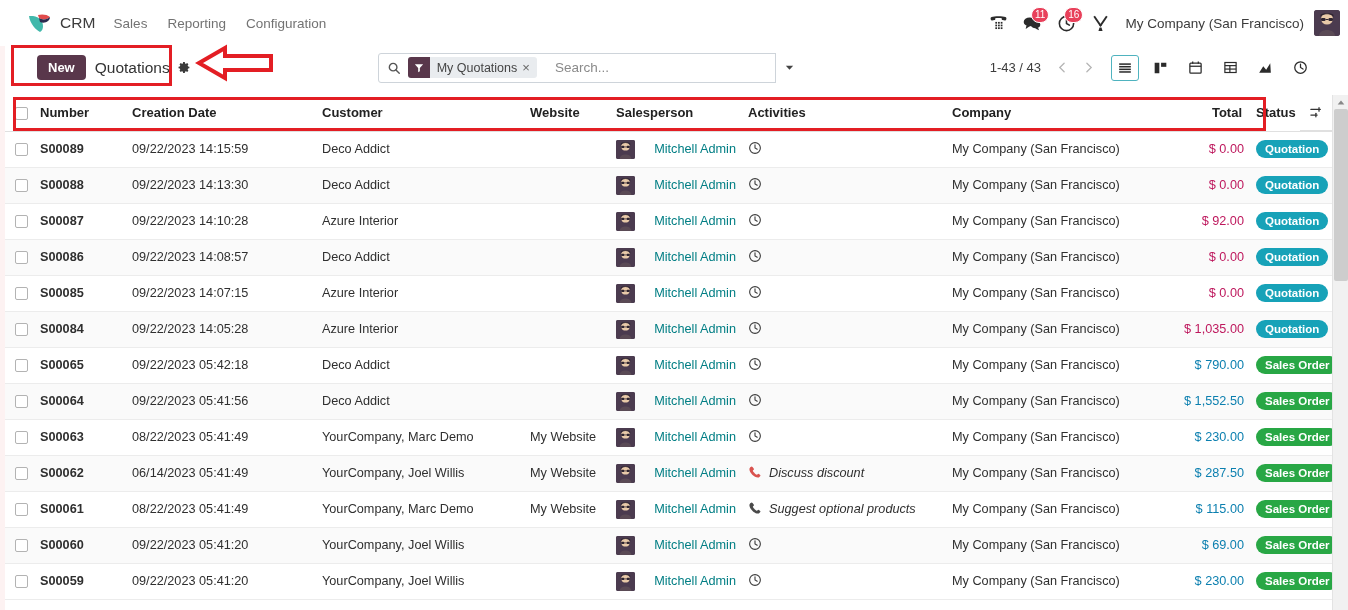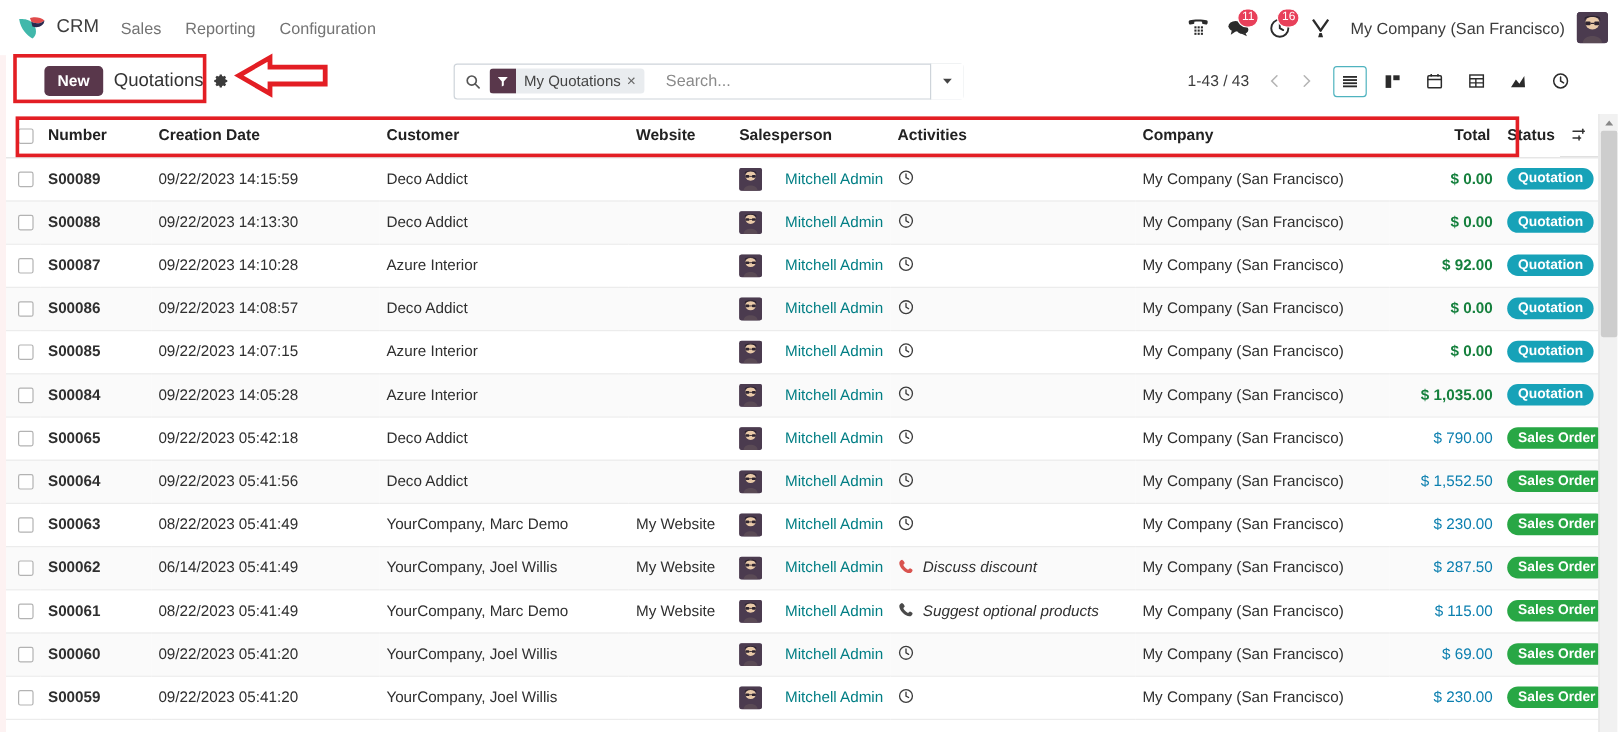--- a/index.html
+++ b/index.html
@@ -9,21 +9,21 @@
     background: #ffffff;
     overflow: hidden;
   }
   #app { position: relative; width: 1348px; height: 610px; background:#fff; }
 
   
   .navbar {
     position: absolute; top: 0; left: 0; width: 1348px; height: 46px;
     background: #ffffff;
     display: flex; align-items: center;
-    padding-left: 14px; padding-right: 8px;
+    padding-left: 27px; padding-right: 8px;
   }
   .brand-logo { width: 26px; height: 22px; margin-right: 7px; flex: 0 0 auto; }
   .brand-name {
     font-size: 15.5px; color: #3c3c3c; letter-spacing: .1px;
     margin-right: 18px; white-space: nowrap;
   }
   .nav-item {
     font-size: 13.5px; color: #737373; margin-right: 20px;
     white-space: nowrap; cursor: pointer;
   }
@@ -158,21 +158,21 @@
   }
   td.c-number { font-weight: bold; color: #1f1f1f; font-size: 12.7px;}
   .user-cell { display: flex; align-items: center; justify-content: space-between; }
   .user-av {
     width: 19px; height: 19px; border-radius: 2px; margin-right: 6px;
     flex: 0 0 auto; overflow: hidden; background:#4b3b4f;
   }
   .user-name { color: #017e84; font-size: 12.7px; }
   .act-cell { display: flex; align-items: center; gap: 7px; font-style: italic; }
   .act-text { font-size: 12.7px; color: #2f2f2f; }
-  .total-plain { color: #15803d; font-weight: 700; }
+  .total-plain { color: #be185d; font-weight: 400; }
   .total-link  { color: #0b7faf; font-weight: 500; }
   .badge-state {
     display: inline-block; border-radius: 10px;
     font-size: 11.5px; font-weight: bold; color: #fff;
     padding: 2.5px 9px; line-height: 1.1; white-space: nowrap;
   }
   .st-quotation { background: #17a2b8; }
   .st-salesorder { background: #28a745; }
 
   .optcol {

